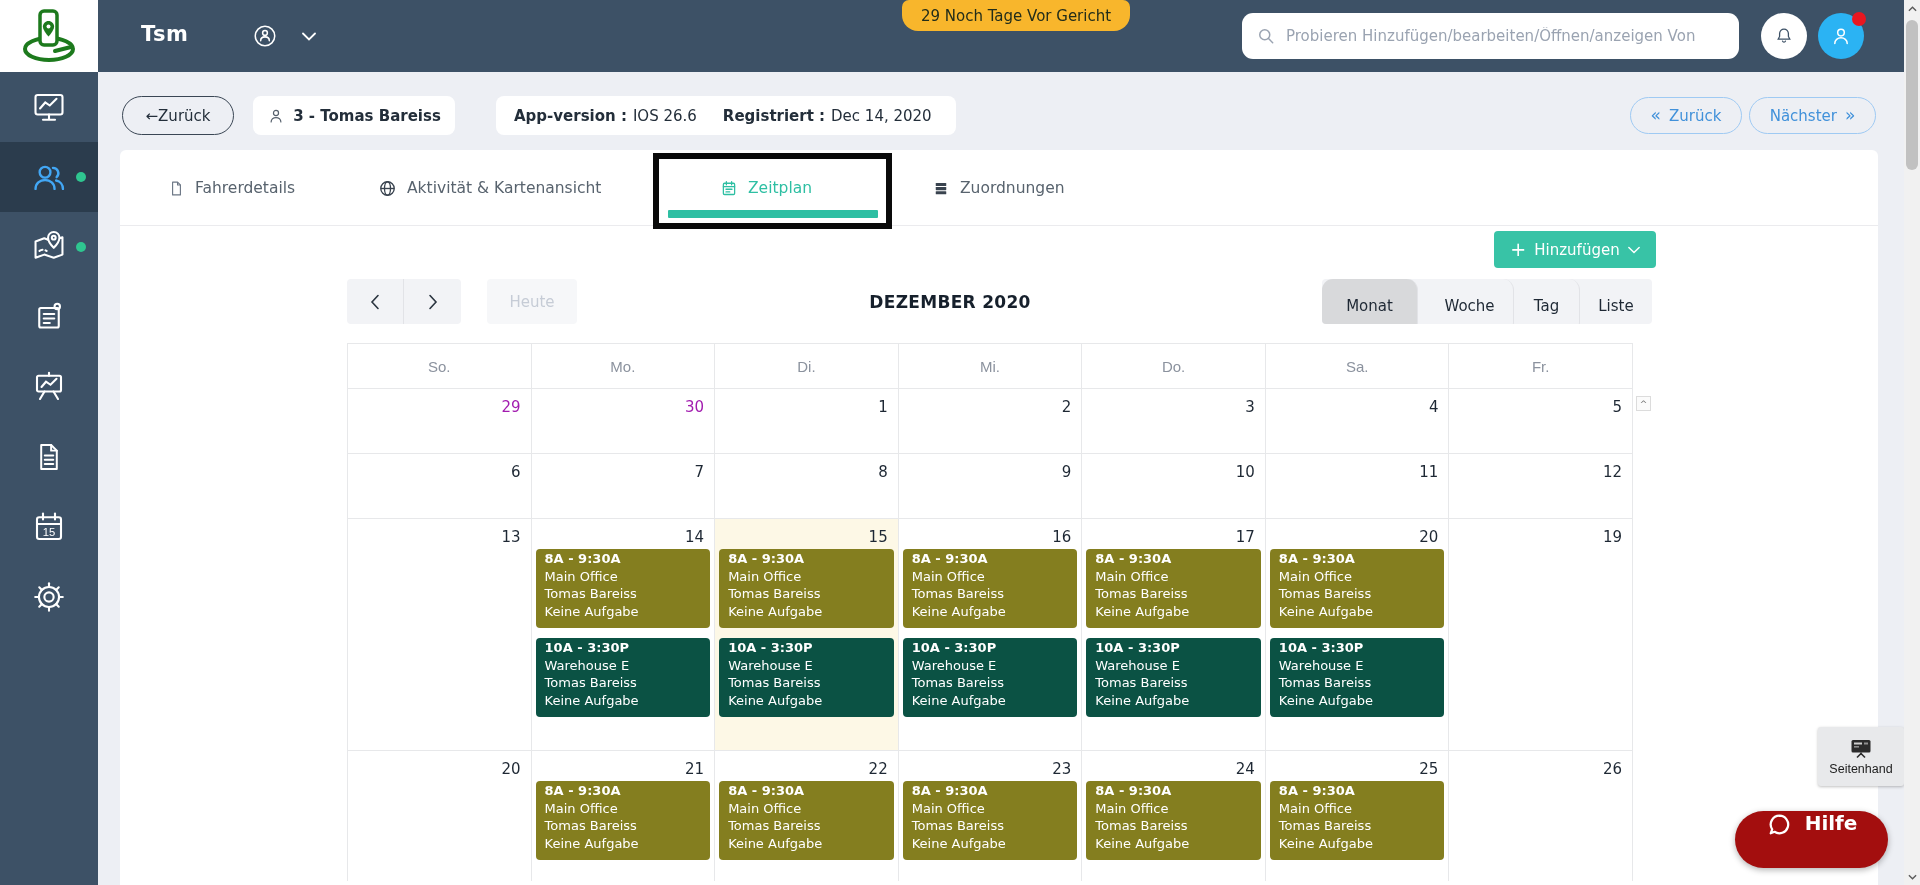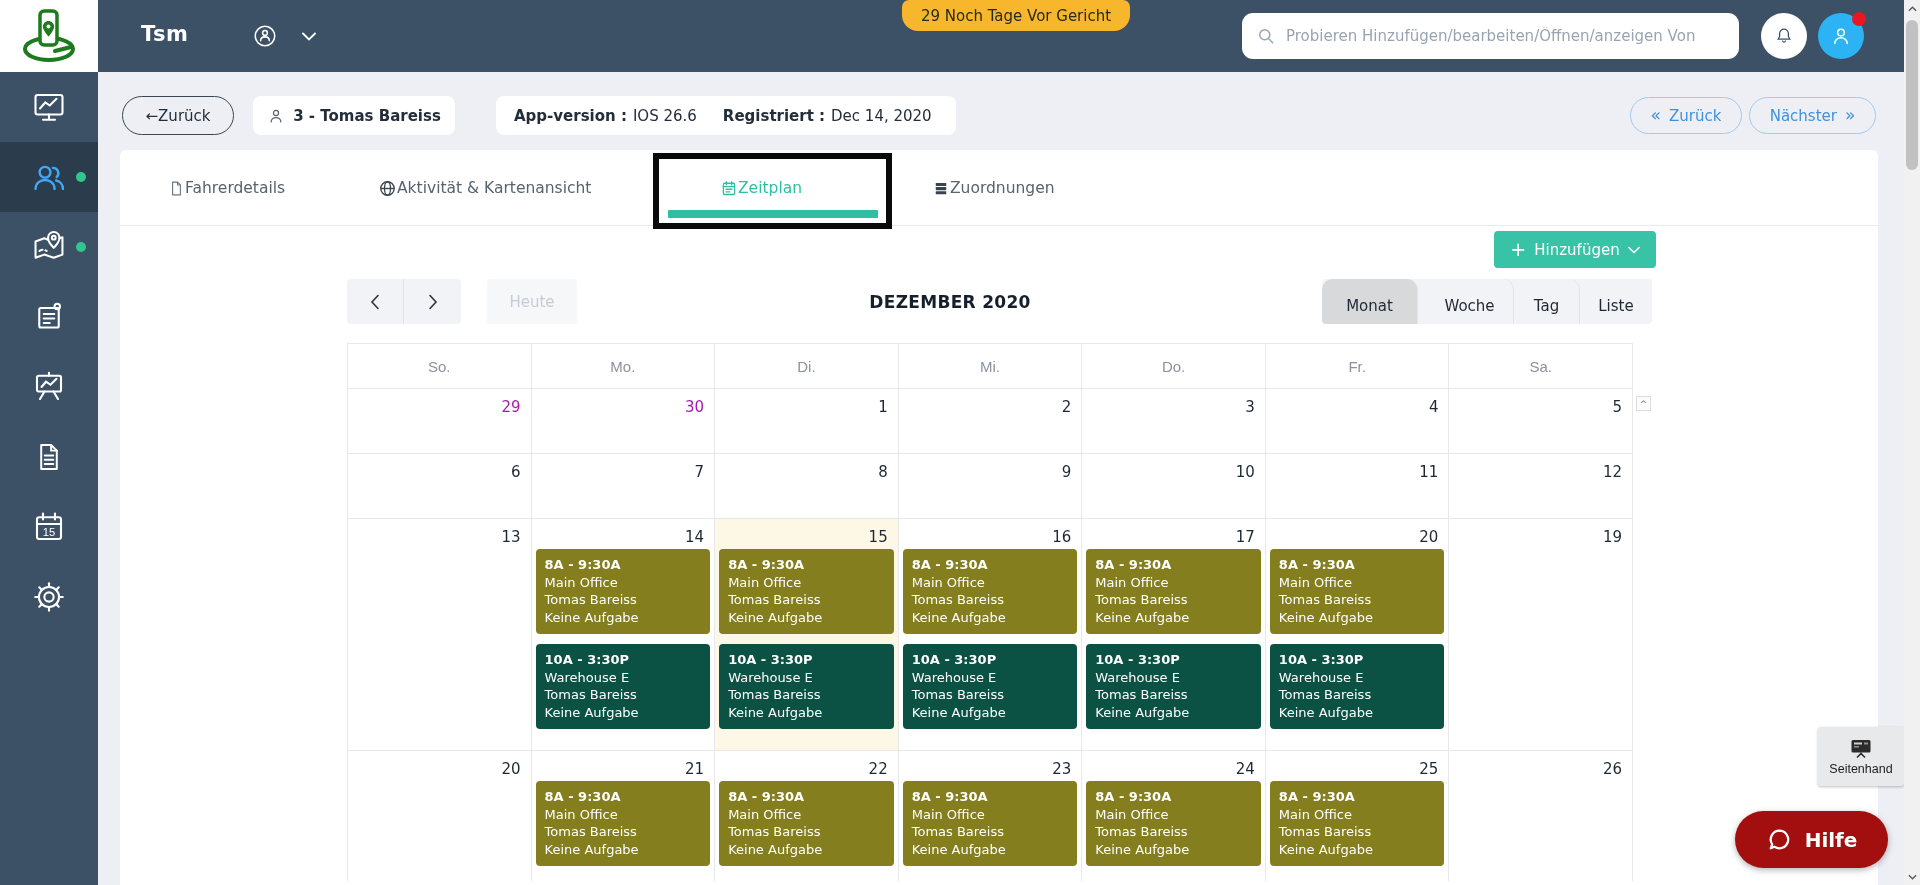--- a/index.html
+++ b/index.html
@@ -47,21 +47,21 @@
                display:flex; align-items:center; justify-content:center; gap:8px; background:transparent; cursor:pointer; }
   .prev-btn { left:1630px; width:112px; }
   .next-btn { left:1749px; width:127px; }
   .dbl-chev { font-size:17px; line-height:1; }
 
   
   .card { position:absolute; left:120px; top:150px; width:1758px; height:735px; background:#fff; border-radius:6px 6px 0 0; }
 
   
   .tabs { position:relative; height:76px; border-bottom:1px solid #ebebee; }
-  .tab { position:absolute; top:0; height:76px; display:flex; align-items:center; font-size:15.5px; color:#58636e; cursor:pointer; }
+  .tab { position:absolute; top:0; height:76px; display:flex; align-items:center; gap:10px; font-size:15.5px; color:#58636e; cursor:pointer; }
   .tab-1 { left:48px; } .tab-2 { left:258px; } .tab-3 { left:600px; color:#2ebfa3; } .tab-4 { left:812px; }
   .annot-box { position:absolute; left:533px; top:3px; width:239px; height:76px; border:6px solid #0a0a0a; background:transparent; pointer-events:none; }
   .tab-underline { position:absolute; left:548px; top:60px; width:210px; height:8px; background:#2ebfa3; border-radius:1px; }
 
   
   .add-btn { position:absolute; left:1374px; top:81px; width:162px; height:37px; background:#38c3a6; border:none;
              border-radius:4px; color:#fff; display:flex; align-items:center; justify-content:center; gap:8px;
              font-size:15px; cursor:pointer; font-family:inherit; }
   .add-plus { font-size:19px; font-weight:400; line-height:1; }
 
@@ -83,37 +83,37 @@
   .cal-row { display:grid; grid-template-columns:repeat(7,1fr); }
   .cal-row > div { border-right:1px solid #e7e8ea; border-bottom:1px solid #e7e8ea; background:#fff; }
   .hd { height:45px; line-height:45px; text-align:center; color:#8b929e; font-size:15px; font-family:"Liberation Sans",sans-serif; }
   .w1 .cell, .w2 .cell { height:65px; }
   .w3 .cell { height:232px; }
   .w4 .cell { height:130px; overflow:hidden; border-bottom:none; }
   .cell { position:relative; cursor:pointer; }
   .date { text-align:right; padding:9px 10px 0 0; font-size:15px; color:#1e2834; height:30px; }
   .cell.muted .date { color:#a21caf; }
   .cell.today { background:#fdf8e6; }
-  .event { margin:0 4px 10px 4px; border-radius:4px; padding:7px 9px 8px; color:#fff; font-size:13px; line-height:1.35; cursor:pointer; }
+  .event { margin:0 4px 10px 4px; border-radius:4px; padding:1px 9px 8px; color:#fff; font-size:13px; line-height:1.35; cursor:pointer; }
   .cell .event:first-of-type { margin-top:20px; }
   .event.olive { background:#847e1f; }
   .event.tealev { background:#0b5244; }
   .ev-time { font-weight:bold; }
 
   .inner-scroll-up { position:absolute; left:1516px; top:246px; width:15px; height:15px; background:#fbfbfb;
                      border:1px solid #dcdcdc; display:flex; align-items:center; justify-content:center;
                      font-size:9px; color:#777; cursor:pointer; }
 
   
   .seitenhand { position:absolute; left:1818px; top:727px; width:86px; height:59px; background:#e8e9eb; border-radius:3px;
                 box-shadow:0 1px 3px rgba(0,0,0,.25); display:flex; flex-direction:column; align-items:center;
                 justify-content:center; gap:3px; z-index:6; cursor:pointer; }
   .seitenhand .lbl { font-size:12.5px; color:#1c1c1c; font-family:"Liberation Sans",sans-serif; white-space:nowrap; }
   .help-btn { position:absolute; left:1735px; top:811px; width:153px; height:57px; background:#a30e0e; border:none;
-              border-radius:29px; color:#fff; display:flex; align-items:center; justify-content:center; gap:12px;
+              border-radius:29px; color:#fff; display:flex; justify-content:center; gap:12px;
               font-size:20px; font-weight:bold; font-family:inherit; cursor:pointer; z-index:7;
               box-shadow:0 2px 6px rgba(0,0,0,.3); }
 
   
   .bscroll { position:absolute; left:1904px; top:0; width:16px; height:885px; background:#f1f1f1; z-index:9; }
   .bscroll .arr { position:absolute; left:0; width:16px; height:17px; display:flex; align-items:center; justify-content:center;
                   color:#5a5a5a; font-size:10px; cursor:pointer; }
   .bscroll .arr.up { top:0; } .bscroll .arr.down { bottom:0; }
   .bscroll .thumb { position:absolute; left:2px; top:20px; width:12px; height:150px; background:#c1c1c1; border-radius:6px; cursor:pointer; }
 </style>
@@ -388,22 +388,22 @@
     <div class="view-btn v-liste">Liste</div>
   </div>
 
   <div class="cal">
     <div class="cal-row cal-head">
       <div class="hd">So.</div>
       <div class="hd">Mo.</div>
       <div class="hd">Di.</div>
       <div class="hd">Mi.</div>
       <div class="hd">Do.</div>
+      <div class="hd">Sa.</div>
       <div class="hd">Fr.</div>
-      <div class="hd">Sa.</div>
     </div>
 
     <div class="cal-row w1">
       <div class="cell muted">
           <div class="date">29</div>
         </div>
       <div class="cell muted">
           <div class="date">30</div>
         </div>
       <div class="cell">

